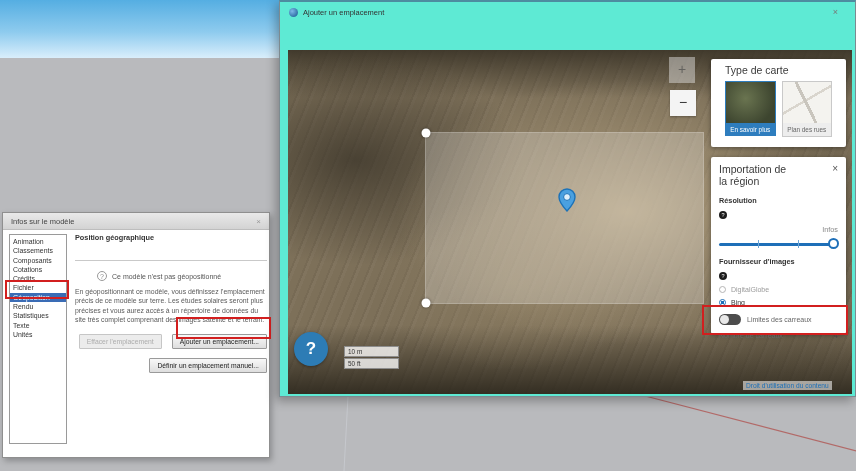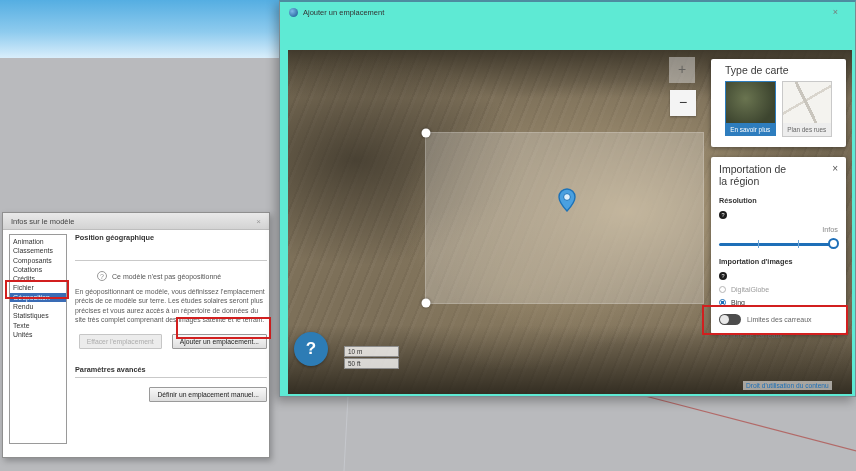--- a/index.html
+++ b/index.html
@@ -146,21 +146,20 @@
       <div class="mi-h">Position géographique</div>
       <div class="mi-status">
         <span class="q-ico">?</span>
         <span>Ce modèle n'est pas géopositionné</span>
       </div>
       <div class="mi-desc">En géopositionnant ce modèle, vous définissez l'emplacement précis de ce modèle sur terre. Les études solaires seront plus précises et vous aurez accès à un répertoire de données du site très complet comprenant des images satellite et le terrain.</div>
       <div class="mi-btnrow">
         <button class="btn disabled">Effacer l'emplacement</button>
         <button class="btn">Ajouter un emplacement...</button>
       </div>
-      <div class="mi-h2">Paramètres avancés</div>
       <div class="mi-manualrow">
         <button class="btn">Définir un emplacement manuel...</button>
       </div>
     </div>
 
     <div class="redbox" style="left:173px;top:104px;width:95px;height:22px;"></div>
   </div>
 
   <div class="dlg">
     <div class="dlg-titlebar">
@@ -217,21 +216,21 @@
           <span class="badge">?</span>
           <span class="right">Infos</span>
         </div>
         <div class="slider">
           <div class="track"></div>
           <div class="tick" style="left:33%;"></div>
           <div class="tick" style="left:66%;"></div>
           <div class="knob"></div>
         </div>
         <div class="row-label" style="margin-top:7px;">
-          <span>Importation d'images</span>
+          <span>Fournisseur d'images</span>
           <span class="badge">?</span>
         </div>
         <div class="radio-row">
           <span class="radio"></span>
           <span>DigitalGlobe</span>
         </div>
         <div class="radio-row on">
           <span class="radio"></span>
           <span>Bing</span>
         </div>

